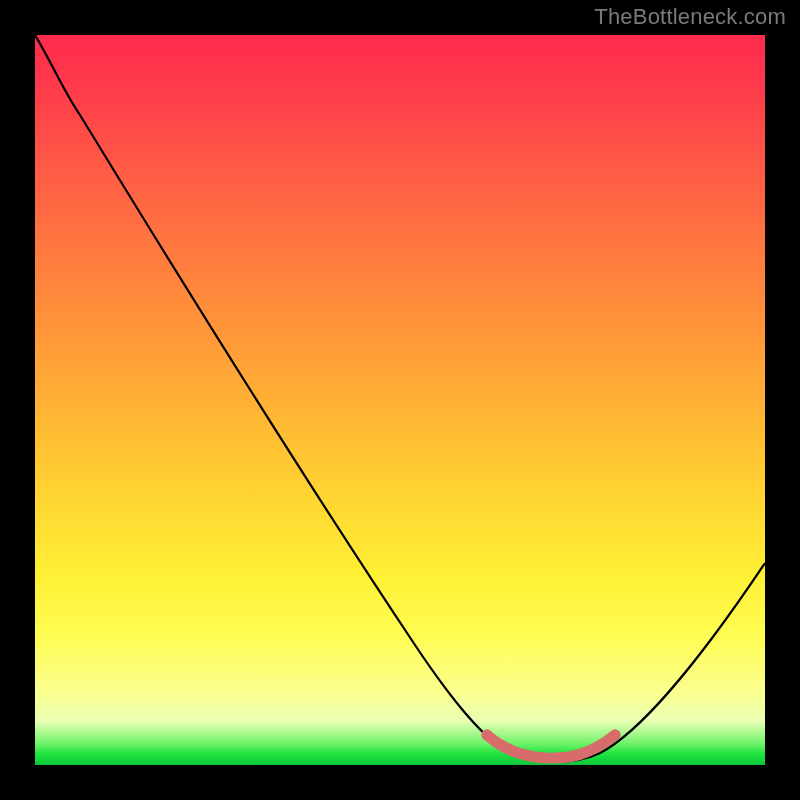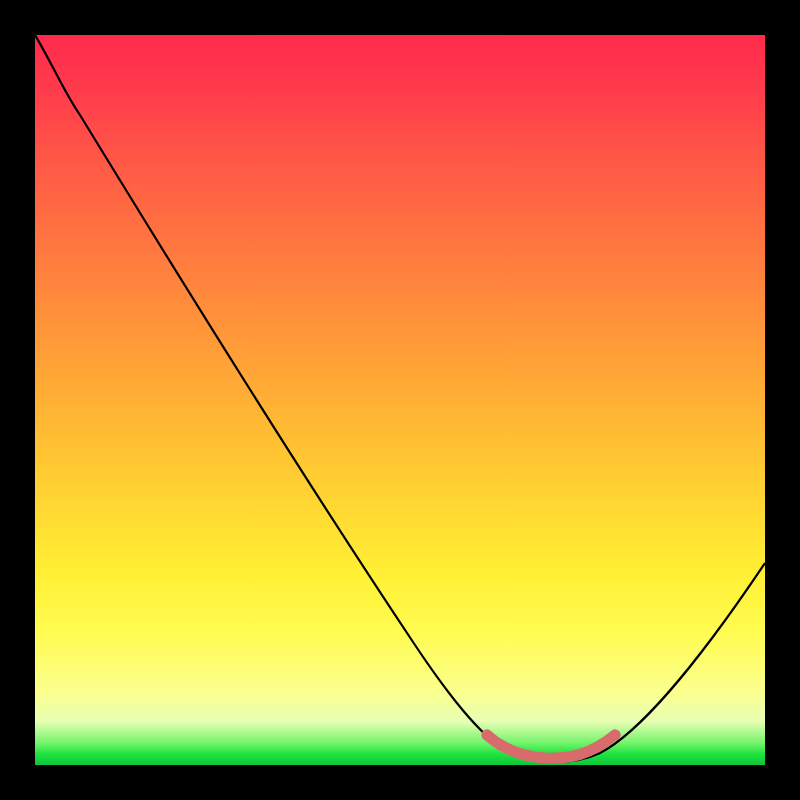--- a/index.html
+++ b/index.html
@@ -63,20 +63,21 @@
     width: 100%;
     height: 100%;
     display: block;
   }
 </style>
 </head>
 <body>
 
 <div class="frame">
 
+  <div class="watermark">TheBottleneck.com</div>
 
   <div class="plot-area">
     <div class="gradient"></div>
 
     <svg class="curve-svg" viewBox="0 0 730 730" preserveAspectRatio="none">
 
       <path d="M 0 0
                C 18 30, 28 55, 45 80
                C 100 170, 240 400, 380 610
                C 420 670, 450 705, 475 718

